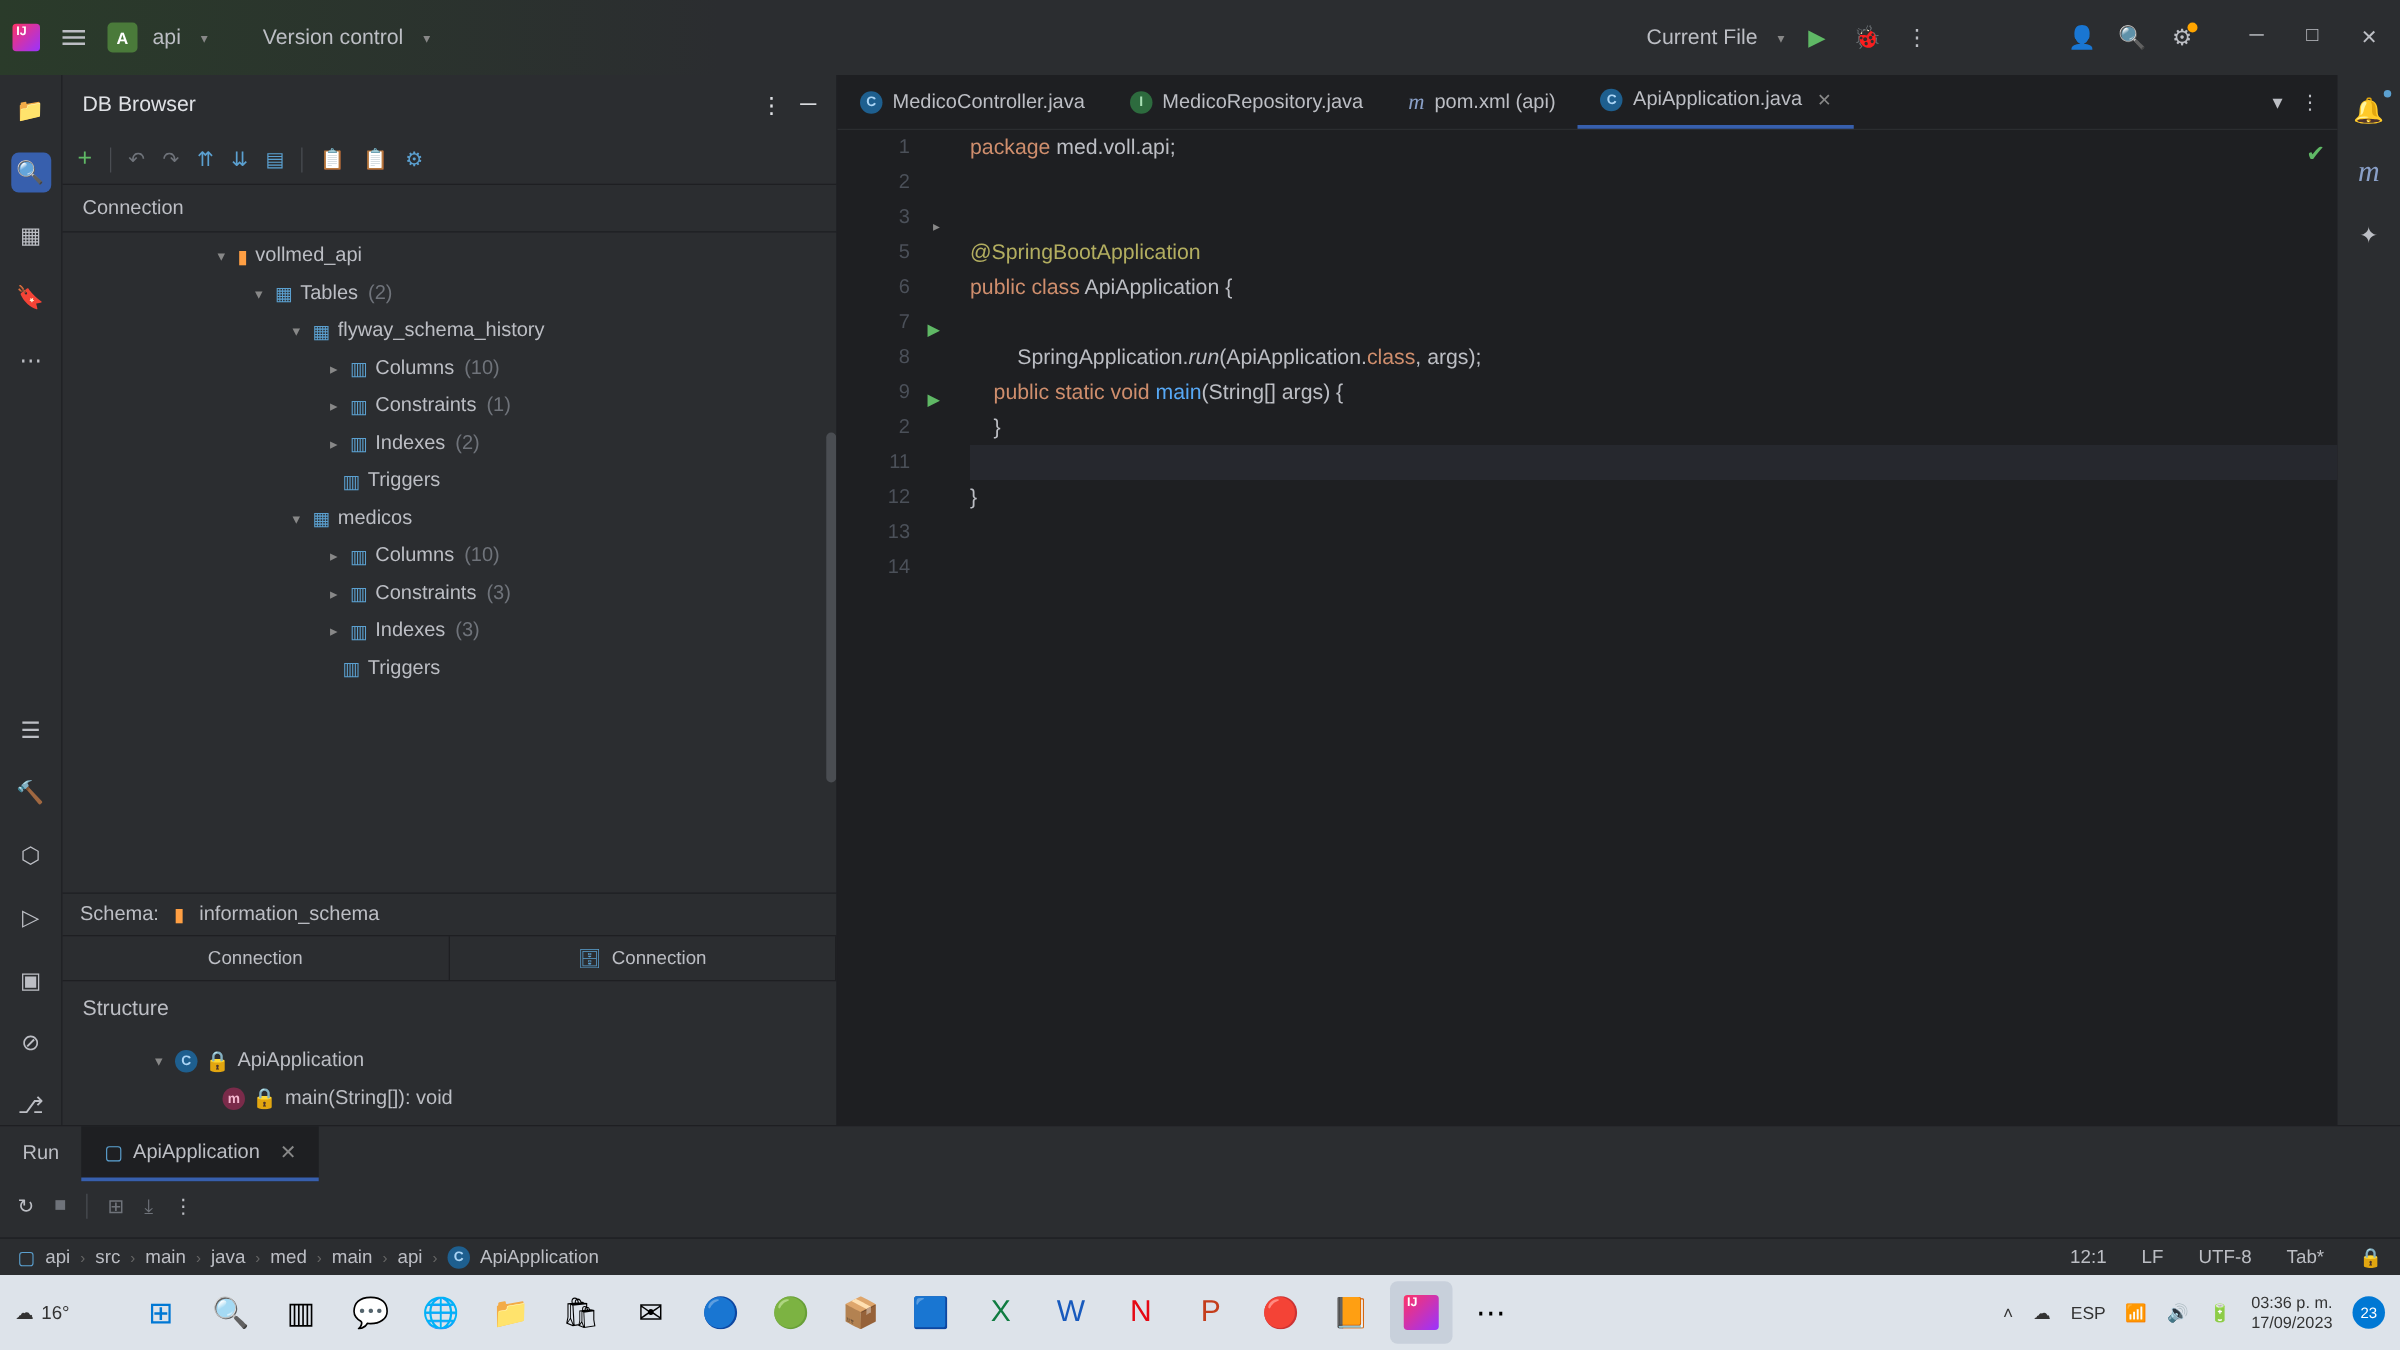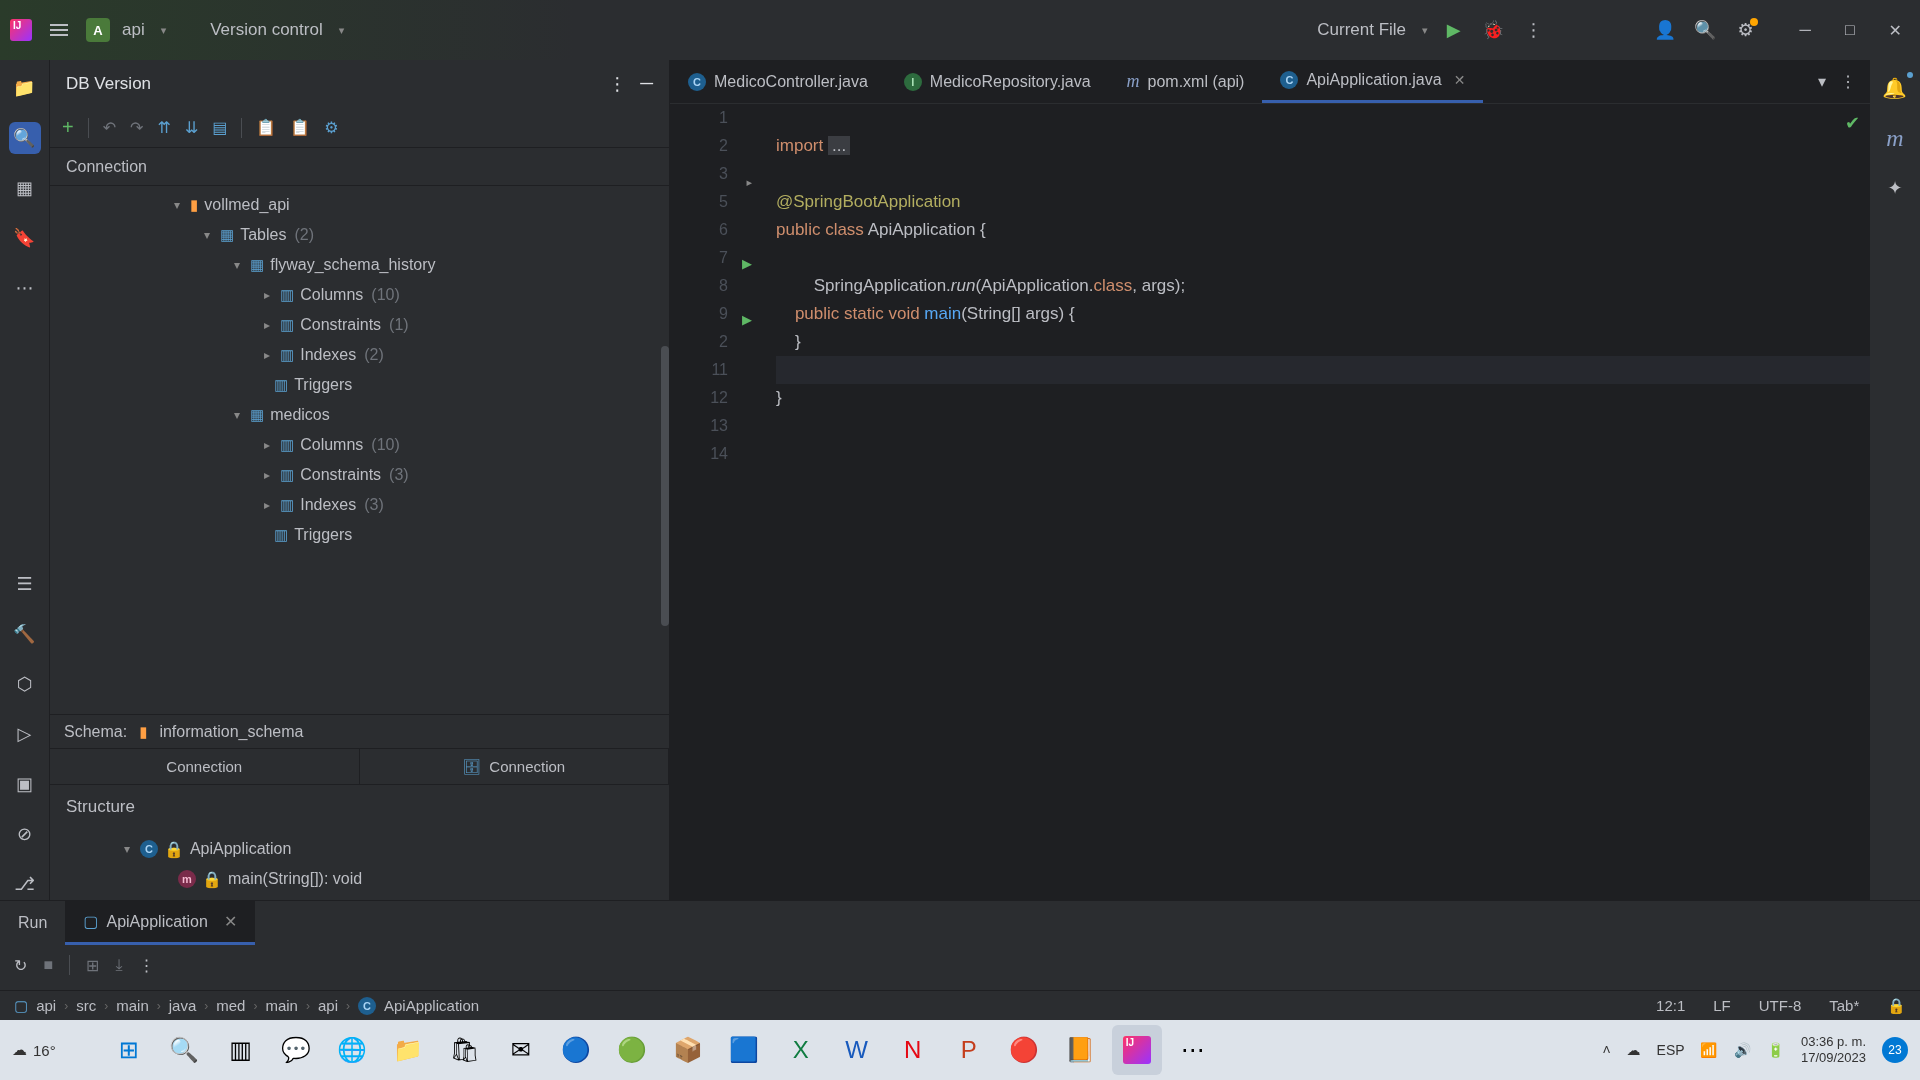--- a/index.html
+++ b/index.html
@@ -141,21 +141,21 @@
       <div class="rail-icon">🔨</div>
       <div class="rail-icon">⬡</div>
       <div class="rail-icon">▷</div>
       <div class="rail-icon">▣</div>
       <div class="rail-icon">⊘</div>
       <div class="rail-icon">⎇</div>
     </div>
 
     <div class="side-panel">
       <div class="panel-header">
-        <span>DB Version</span>
+        <span>DB Browser</span>
         <div class="actions">
           <span>⋮</span>
           <span>─</span>
         </div>
       </div>
       <div class="toolbar">
         <span class="tb-btn tb-add">+</span>
         <span class="tb-sep"></span>
         <span class="tb-btn" style="color:#6f737a">↶</span>
         <span class="tb-btn" style="color:#6f737a">↷</span>
@@ -301,22 +301,22 @@
           <div class="gutter-line">8</div>
           <div class="gutter-line">9<span class="run-mark">▶</span></div>
           <div class="gutter-line">2</div>
           <div class="gutter-line">11</div>
           <div class="gutter-line">12</div>
           <div class="gutter-line">13</div>
           <div class="gutter-line">14</div>
         </div>
         <div class="code">
           <span class="check">✔</span>
+          <div class="code-line"><span class="kw">package</span> med.voll.api;</div>
           <div class="code-line"></div>
-          <div class="code-line"><span class="kw">import </span><span style="background:#3b3d42;padding:0 4px">...</span></div>
           <div class="code-line"></div>
           <div class="code-line"><span class="ann">@SpringBootApplication</span></div>
           <div class="code-line"><span class="kw">public class</span> ApiApplication {</div>
           <div class="code-line"></div>
           <div class="code-line"><span>        SpringApplication.</span><span class="fn">run</span><span>(ApiApplication.</span><span class="kw">class</span><span>, args);</span></div>
           <div class="code-line"><span class="kw">    public static void </span><span class="mtd">main</span><span>(String[] args) {</span></div>
           <div class="code-line">    }</div>
           <div class="code-line cur"></div>
           <div class="code-line">}</div>
           <div class="code-line"></div>

